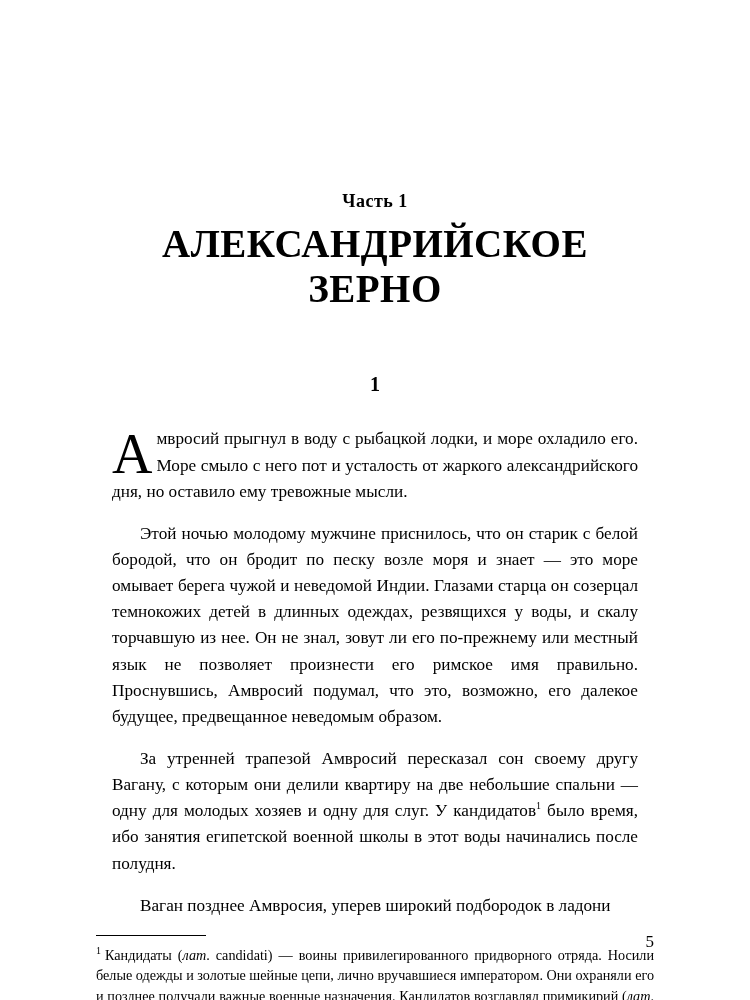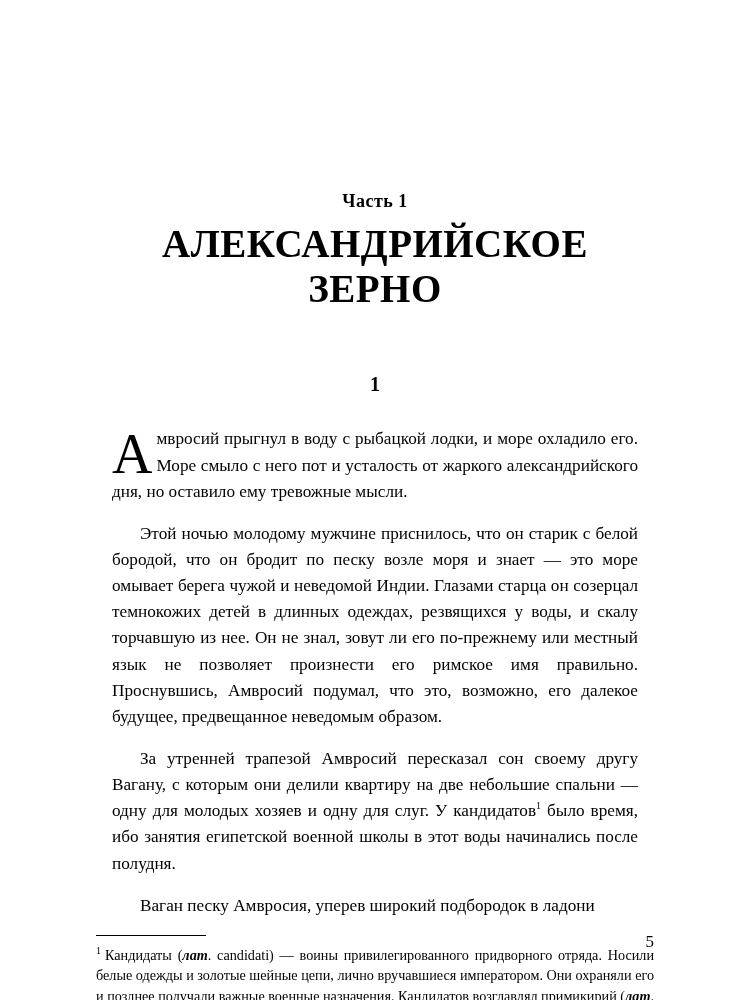--- a/index.html
+++ b/index.html
@@ -84,21 +84,20 @@
     line-height: 1.47;
     text-align: justify;
   }
   .footnote .fn-marker {
     font-size: 10px;
     vertical-align: super;
     margin-right: 4px;
   }
   .footnote i {
     font-style: italic;
-    font-weight: bold;
   }
   .fn-ref {
     font-size: 10px;
     vertical-align: super;
   }
   .page-number {
     position: absolute;
     left: 0;
     top: 932px;
     width: 654px;
@@ -113,21 +112,21 @@
   <div class="content">
 
     <div class="part-label">Часть 1</div>
     <div class="part-title">АЛЕКСАНДРИЙСКОЕ ЗЕРНО</div>
 
     <div class="chapter-number">1</div>
 
     <p class="body-text first-para">Амвросий прыгнул в воду с рыбацкой лодки, и море охладило его. Море смыло с него пот и усталость от жаркого александрийского дня, но оставило ему тревожные мысли.</p>
     <p class="body-text para">Этой ночью молодому мужчине приснилось, что он старик с белой бородой, что он бродит по песку возле моря и знает — это море омывает берега чужой и неведомой Индии. Глазами старца он созерцал темнокожих детей в длинных одеждах, резвящихся у воды, и скалу торчавшую из нее. Он не знал, зовут ли его по-прежнему или местный язык не позволяет произнести его римское имя правильно. Проснувшись, Амвросий подумал, что это, возможно, его далекое будущее, предвещанное неведомым образом.</p>
     <p class="body-text para"><span>За утренней трапезой Амвросий пересказал сон своему другу Вагану, с которым они делили квартиру на две небольшие спальни — одну для молодых хозяев и одну для слуг. У кандидатов</span><span class="fn-ref">1</span> <span>было время, ибо занятия египетской военной школы в этот воды начинались после полудня.</span></p>
-    <p class="body-text para">Ваган песку Амвросия, уперев широкий подбородок в ладони</p>
+    <p class="body-text para">Ваган позднее Амвросия, уперев широкий подбородок в ладони</p>
 
     <div class="footnote-rule"></div>
 
     <div class="footnote">
       <span class="fn-marker">1</span><span>Кандидаты (</span><i>лат</i><span>. candidati) — воины привилегированного придворного отряда. Носили белые одежды и золотые шейные цепи, лично вручавшиеся императором. Они охраняли его и позднее получали важные военные назначения. Кандидатов возглавлял примикирий (</span><i>лат</i><span>. primus in cera, первый в списке на навощенной дощечке), и подчинялись они магистру оффиций. В романе упомянуты школы кандидатов в Антиохии и Александрии, якобы созданные императором Маврикием для подготовки провинциальных командиров для упорядочивания военной системы после варваризации армии при других императорах.</span>
     </div>
 
   </div>
 
   <div class="page-number">5</div>

